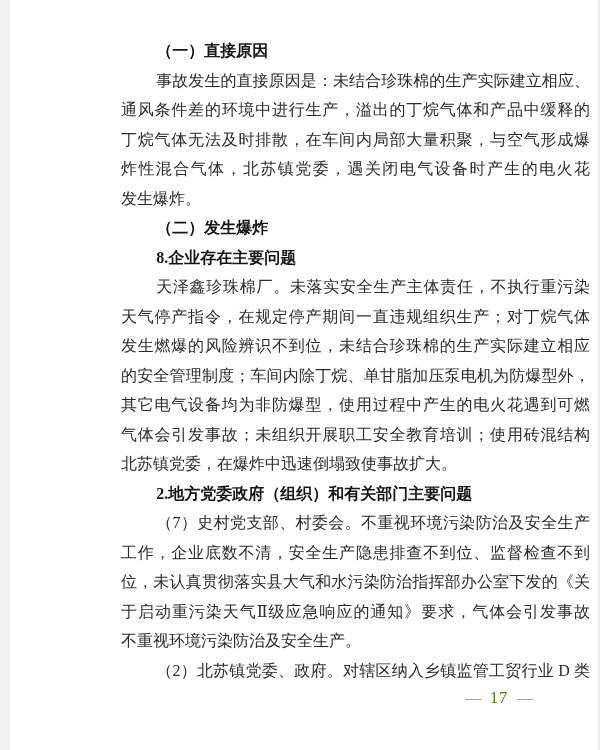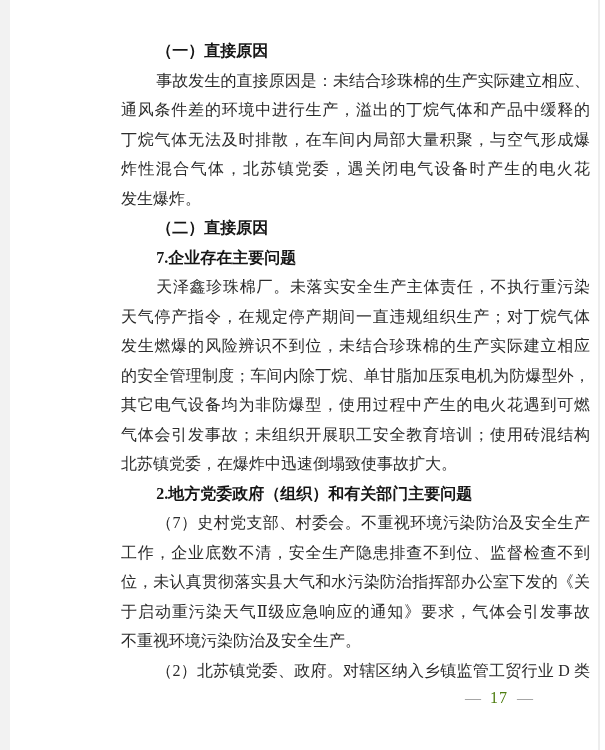--- a/index.html
+++ b/index.html
@@ -79,22 +79,22 @@
   <div class="edge-left"></div>
   <div class="edge-right"></div>
 
   <main class="textblock">
     <div class="line heading">（一）直接原因</div>
     <div class="line para-start">事故发生的直接原因是：未结合珍珠棉的生产实际建立相应、</div>
     <div class="line body">通风条件差的环境中进行生产，溢出的丁烷气体和产品中缓释的</div>
     <div class="line body">丁烷气体无法及时排散，在车间内局部大量积聚，与空气形成爆</div>
     <div class="line body">炸性混合气体，北苏镇党委，遇关闭电气设备时产生的电火花</div>
     <div class="line para-end">发生爆炸。</div>
-    <div class="line heading">（二）直接原因</div>
-    <div class="line heading">7.企业存在主要问题</div>
+    <div class="line heading">（二）发生爆炸</div>
+    <div class="line heading">8.企业存在主要问题</div>
     <div class="line para-start">天泽鑫珍珠棉厂。未落实安全生产主体责任，不执行重污染</div>
     <div class="line body">天气停产指令，在规定停产期间一直违规组织生产；对丁烷气体</div>
     <div class="line body">发生燃爆的风险辨识不到位，未结合珍珠棉的生产实际建立相应</div>
     <div class="line body">的安全管理制度；车间内除丁烷、单甘脂加压泵电机为防爆型外，</div>
     <div class="line body">其它电气设备均为非防爆型，使用过程中产生的电火花遇到可燃</div>
     <div class="line body">气体会引发事故；未组织开展职工安全教育培训；使用砖混结构</div>
     <div class="line para-end">北苏镇党委，在爆炸中迅速倒塌致使事故扩大。</div>
     <div class="line heading">2.地方党委政府（组织）和有关部门主要问题</div>
     <div class="line para-start">（7）史村党支部、村委会。不重视环境污染防治及安全生产</div>
     <div class="line body">工作，企业底数不清，安全生产隐患排查不到位、监督检查不到</div>

